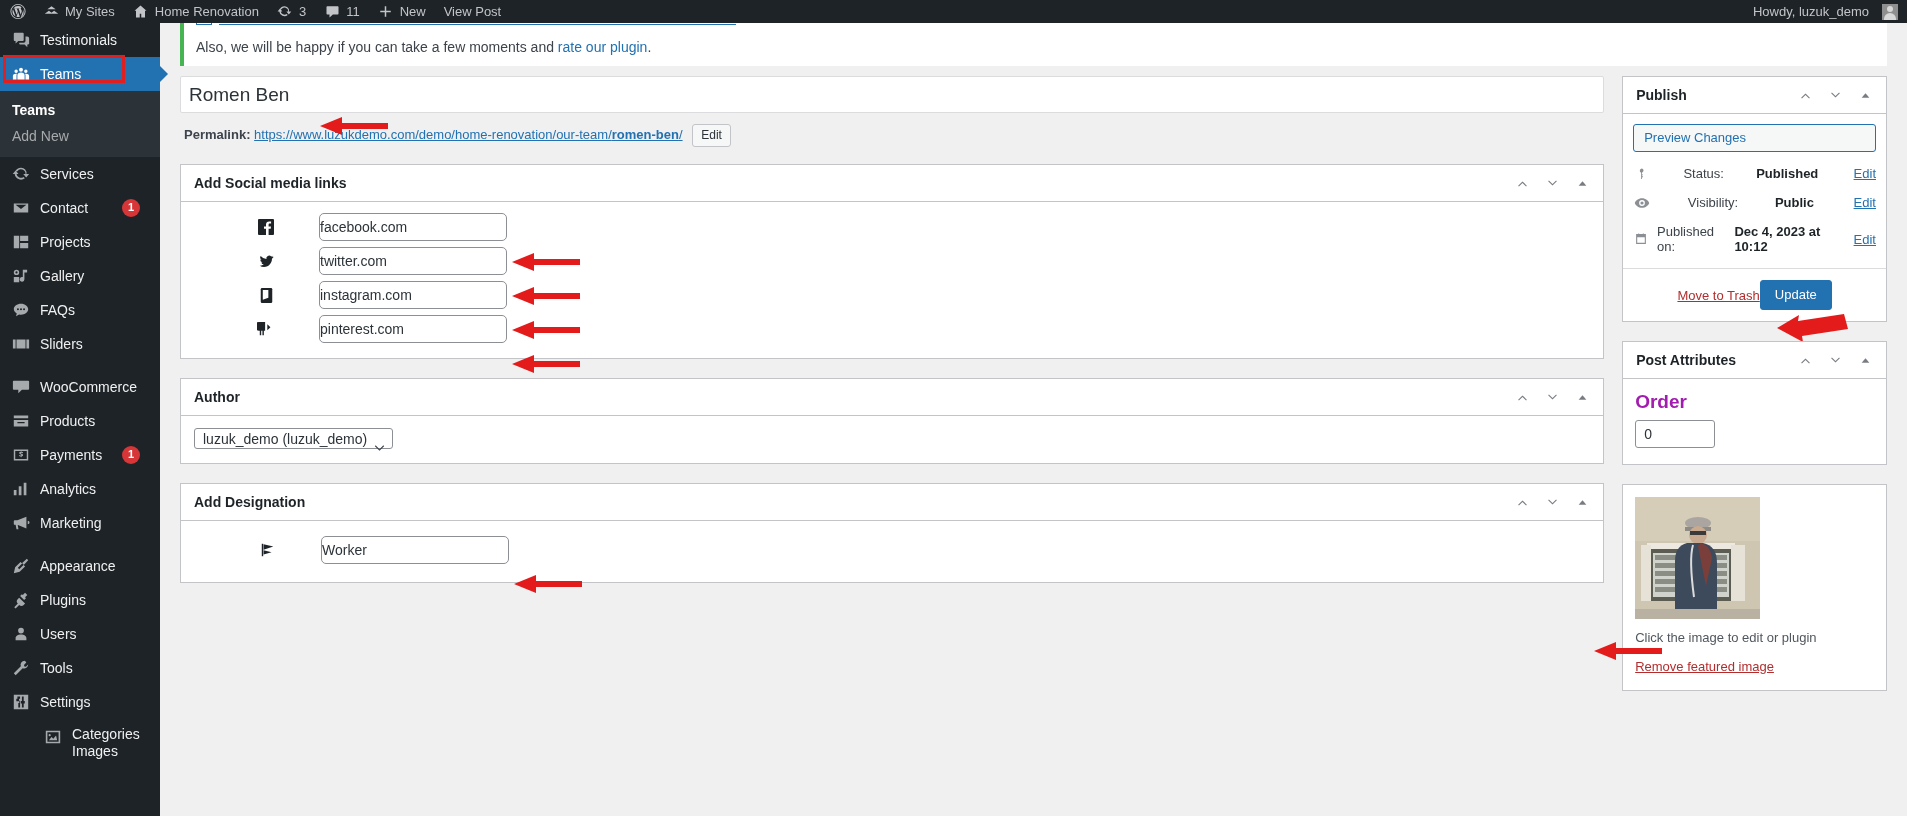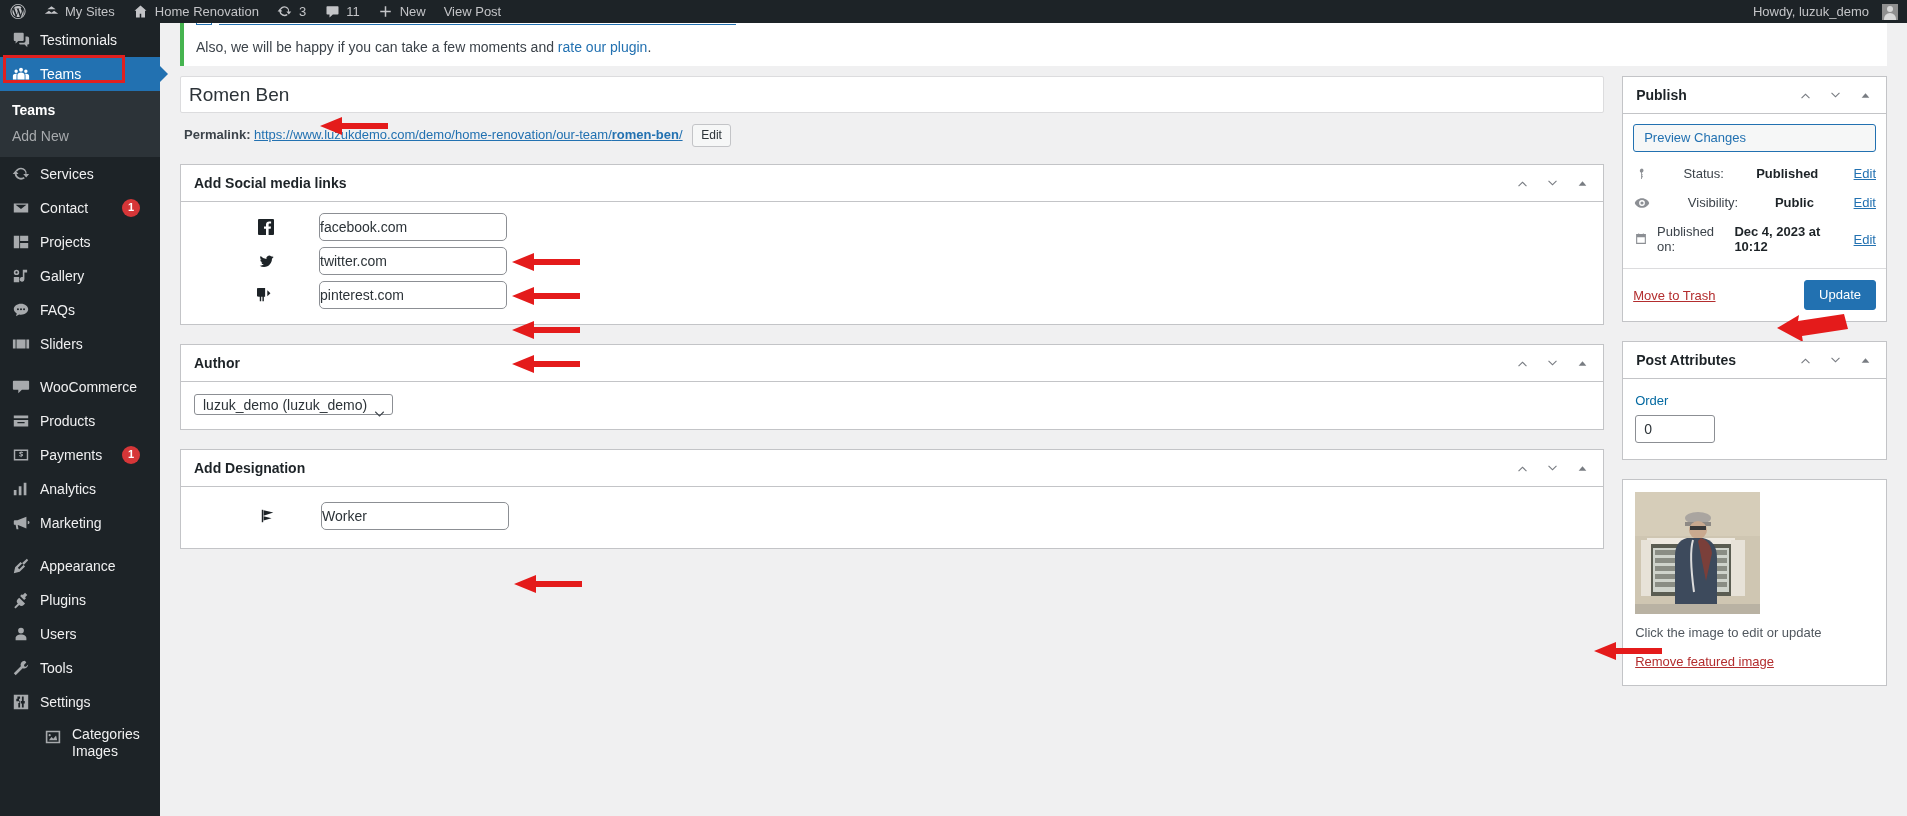--- a/index.html
+++ b/index.html
@@ -163,30 +163,30 @@
     display:block; margin:0 0 0 auto; padding:0 10px; height:28px; line-height:26px;
     font-size:13px; color:#2271b1; background:#f6f7f7;
     border:1px solid #2271b1; border-radius:3px; cursor:pointer;
   }
   .pub-line { display:flex; align-items:center; gap:8px; margin-top:14px; font-size:13px; color:#3c434a;justify-content:space-between; }
   .pub-line .pi { width:18px; display:flex; justify-content:center; }
   .pub-line .pi svg { fill:#8c8f94; }
   .pub-line b { font-weight:700; color:#1d2327; }
   .pub-line a { color:#2271b1; text-decoration:underline; margin-left:3px;}
   .major-actions {
-    display:flex; align-items:center; justify-content:space-between;
-    border-top:1px solid #dcdcde; margin-top:14px; padding:11px 10px;
+    display:flex; align-items:center; justify-content:center;
+    border-top:1px solid #dcdcde; margin-top:14px; padding:11px 22px;
   }
   .trash-link { color:#b32d2e; font-size:13px; text-decoration:underline; cursor:pointer;}
   .btn-primary {
     background:#2271b1; border:1px solid #2271b1; color:#fff;
     font-size:13px; padding:0 14px; height:30px; line-height:28px;
     border-radius:3px; cursor:pointer;
   }
-  .lbl-order { font-size:13px; font-weight:400; color:#0369a1; }
+  .lbl-order { font-size:19px; font-weight:700; color:#a21caf; }
   .order-in {
     display:block; margin-top:7px; width:80px; height:28px;
     border:1px solid #8c8f94; border-radius:3px; padding:0 8px;
     font-size:14px; color:#2c3338; outline:none;
     font-family:"Liberation Sans", sans-serif;
   }
   .feat-thumb {
     width:125px; height:122px; display:block;
     border:0; overflow:hidden; background:#cfc6b4;
   }
@@ -508,20 +508,29 @@
 
           <div class="social-row">
             <span class="sicon">
               <svg width="17" height="16" viewBox="0 0 20 20">
                   <path d="M18.6 4.8a7 7 0 0 1-2 .6 3.5 3.5 0 0 0 1.5-1.9 7 7 0 0 1-2.2.9 3.5 3.5 0 0 0-6 3.2A9.9 9.9 0 0 1 2.7 3.9a3.5 3.5 0 0 0 1.1 4.7 3.5 3.5 0 0 1-1.6-.4v.1a3.5 3.5 0 0 0 2.8 3.4 3.5 3.5 0 0 1-1.6.1 3.5 3.5 0 0 0 3.3 2.4A7 7 0 0 1 1.5 15.9a9.9 9.9 0 0 0 5.4 1.6c6.4 0 9.9-5.3 9.9-9.9v-.5a7 7 0 0 0 1.8-1.8z"></path>
                 </svg>
             </span>
             <input class="txtin" type="text" value="twitter.com" style="">
           </div>
 
+          <div class="social-row">
+            <span class="sicon">
+              <svg width="13" height="17" viewBox="0 0 14 18">
+                  <rect x="0.8" y="0.8" width="12.4" height="16.4" rx="1.4" fill="#1d2327"></rect>
+                  <path fill="#fff" d="M3 3h6v8.5L3 13.5z"></path>
+                </svg>
+            </span>
+            <input class="txtin" type="text" value="instagram.com" style="">
+          </div>
 
           <div class="social-row">
             <span class="sicon">
               <svg width="18" height="16" viewBox="0 0 20 18">
                   <path d="M2 1h7v10H7.6v5H6V11H4.6v5H3V11H2a5 5 0 0 1 0-10z"></path>
                   <path d="M11.5 3.6 15 7l-3.5 3.4z"></path>
                 </svg>
             </span>
             <input class="txtin" type="text" value="pinterest.com" style="">
           </div>
@@ -712,21 +721,21 @@
                 <rect x="20" y="90" width="72" height="5"></rect>
               </g>
               <rect x="6" y="48" width="10" height="56" fill="#e7e2d8"></rect>
               <rect x="96" y="48" width="14" height="56" fill="#e7e2d8"></rect>
               <path d="M52 46c-8 2-12 8-12 18v58h42V66c0-12-5-18-14-20z" fill="#3d4a5c"></path>
               <path d="M66 46c6 2 10 7 11 15l-6 28-8-40z" fill="#7a3f3a"></path>
               <path d="M58 48c-3 10-2 30 1 52" stroke="#dcdcdc" stroke-width="2" fill="none"></path>
               <rect x="0" y="112" width="125" height="10" fill="#b9b2a3"></rect>
             </svg>
           </span>
-          <div class="feat-cap">Click the image to edit or update</div>
+          <div class="feat-cap">Click the image to edit or plugin</div>
           <span class="feat-remove">Remove featured image</span>
         </div>
       </div>
 
     </div>
   </div>
 </div>
 
 <svg class="arrow" style="left:318px; top:115px;" width="70" height="22" viewBox="0 0 70 22">
     <path d="M70 8H24V2L2 11l22 9v-6h46z" fill="#e41b1b"></path>

